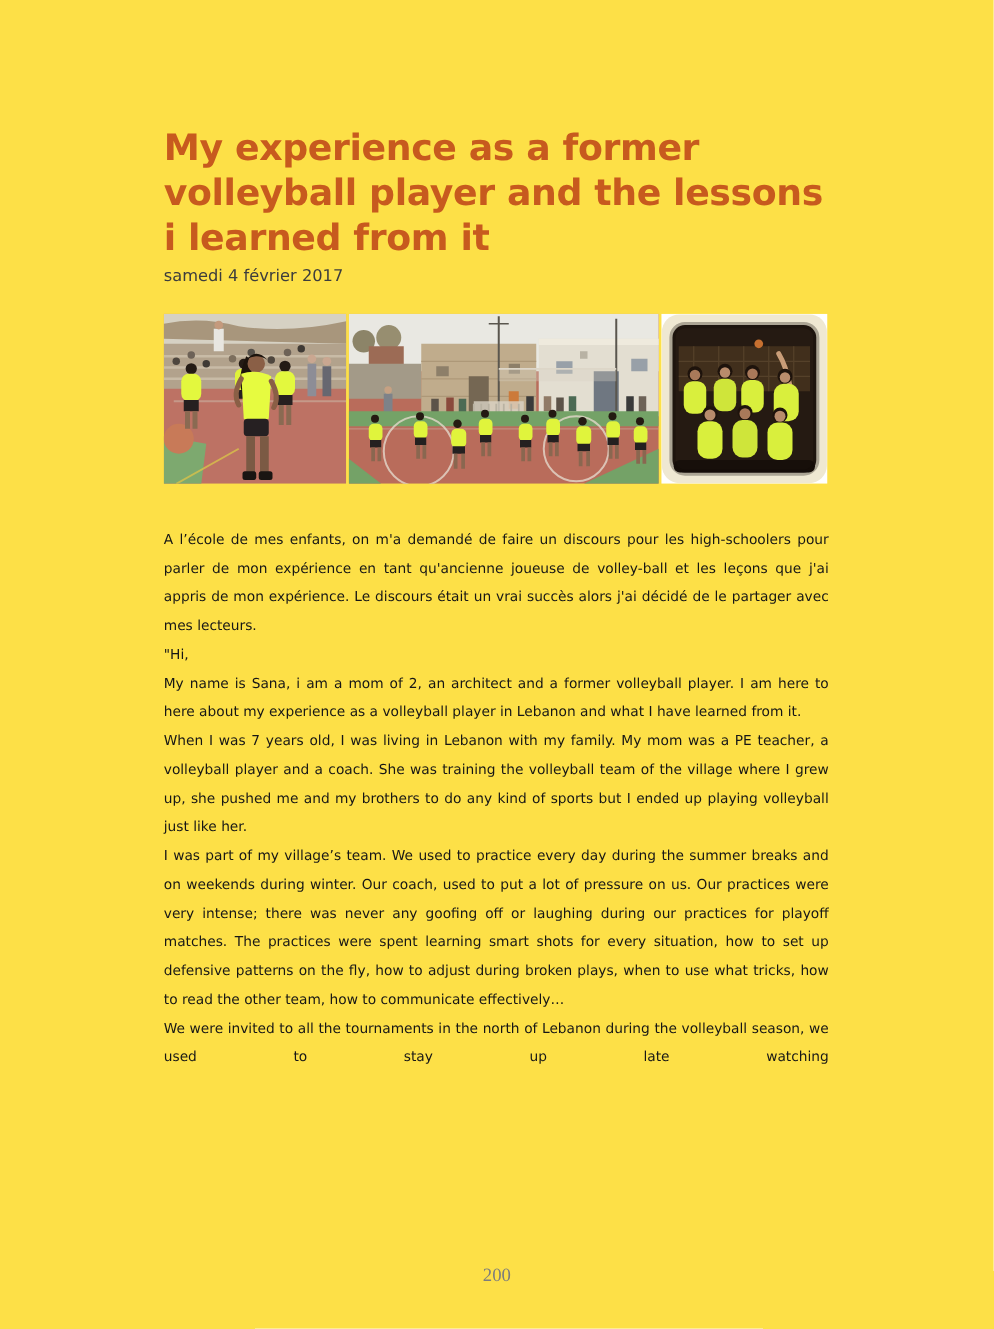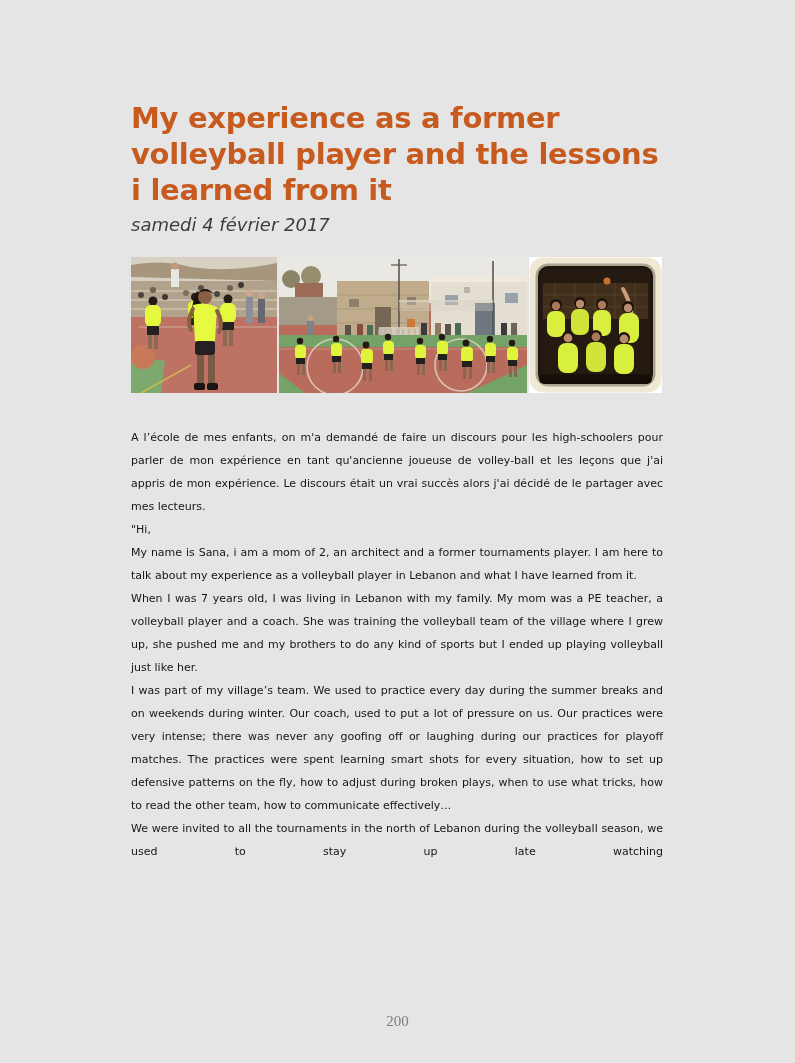--- a/index.html
+++ b/index.html
@@ -1,34 +1,33 @@
 <!DOCTYPE html>
 <html><head>
 <meta charset="utf-8">
 <style>
   html,body{margin:0;padding:0;background:#ffffff;}
   .page{
     position:relative;
     width:795px;height:1063px;
-    background:#e5e5e5;
+    background:#fde047;
     overflow:hidden;
     font-family:"DejaVu Sans", sans-serif;
   }
   .content{position:absolute;left:131px;top:100px;width:532px;}
   .title{
     margin:0;
     font-size:29px;line-height:36px;
     font-weight:bold;
     letter-spacing:-0.3px;
     color:#c75a1e;
   }
   .date{
     margin-top:6px;
-    font-size:18px;
-    font-style:italic;
+    font-size:13px;
     color:#3d3d3d;
   }
   .photo-strip{
     margin-top:22px;
     display:flex;
     gap:2px;
     height:136px;
   }
   .ph{display:block;height:136px;}
   .ph1{width:146px;}
@@ -240,21 +239,21 @@
           <rect x="85" y="87" width="20" height="30" rx="8" fill="#d9ef3d"></rect>
         </g>
         <rect x="10" y="117" width="113" height="10" rx="5" fill="#170f0a"></rect>
         <rect x="9" y="9" width="115" height="118" rx="10" fill="none" stroke="#120b07" stroke-width="5" opacity="0.3"></rect>
       </svg>
     </div>
 
     <div class="body-text">
       <p>A l’école de mes enfants, on m'a demandé de faire un discours pour les high-schoolers pour parler de mon expérience en tant qu'ancienne joueuse de volley-ball et les leçons que j'ai appris de mon expérience. Le discours était un vrai succès alors j'ai décidé de le partager avec mes lecteurs.</p>
       <p>"Hi,</p>
-      <p>My name is Sana, i am a mom of 2, an architect and a former tournaments player. I am here to talk about my experience as a volleyball player in Lebanon and what I have learned from it.</p>
+      <p>My name is Sana, i am a mom of 2, an architect and a former volleyball player. I am here to here about my experience as a volleyball player in Lebanon and what I have learned from it.</p>
       <p>When I was 7 years old, I was living in Lebanon with my family. My mom was a PE teacher, a volleyball player and a coach. She was training the volleyball team of the village where I grew up, she pushed me and my brothers to do any kind of sports but I ended up playing volleyball just like her.</p>
       <p>I was part of my village’s team. We used to practice every day during the summer breaks and on weekends during winter. Our coach, used to put a lot of pressure on us. Our practices were very intense; there was never any goofing off or laughing during our practices for playoff matches. The practices were spent learning smart shots for every situation, how to set up defensive patterns on the fly, how to adjust during broken plays, when to use what tricks, how to read the other team, how to communicate effectively…</p>
       <p class="last">We were invited to all the tournaments in the north of Lebanon during the volleyball season, we used to stay up late watching</p>
     </div>
   </div>
 
   <div class="footer">200</div>
 </div>
 
 </body></html>

